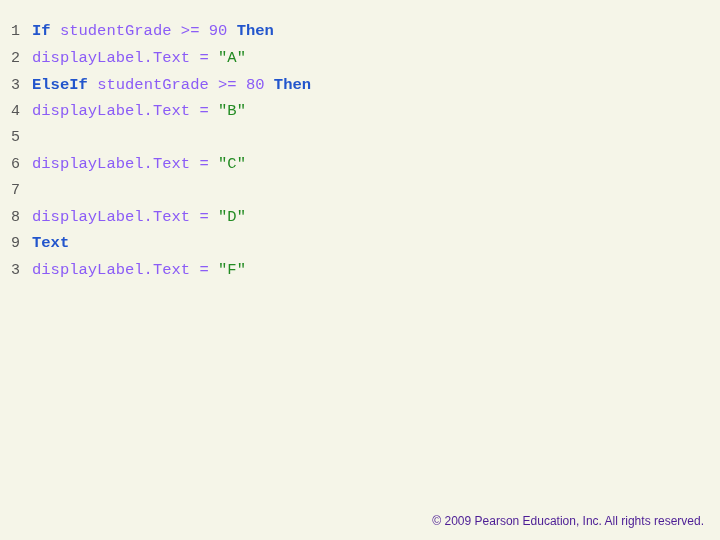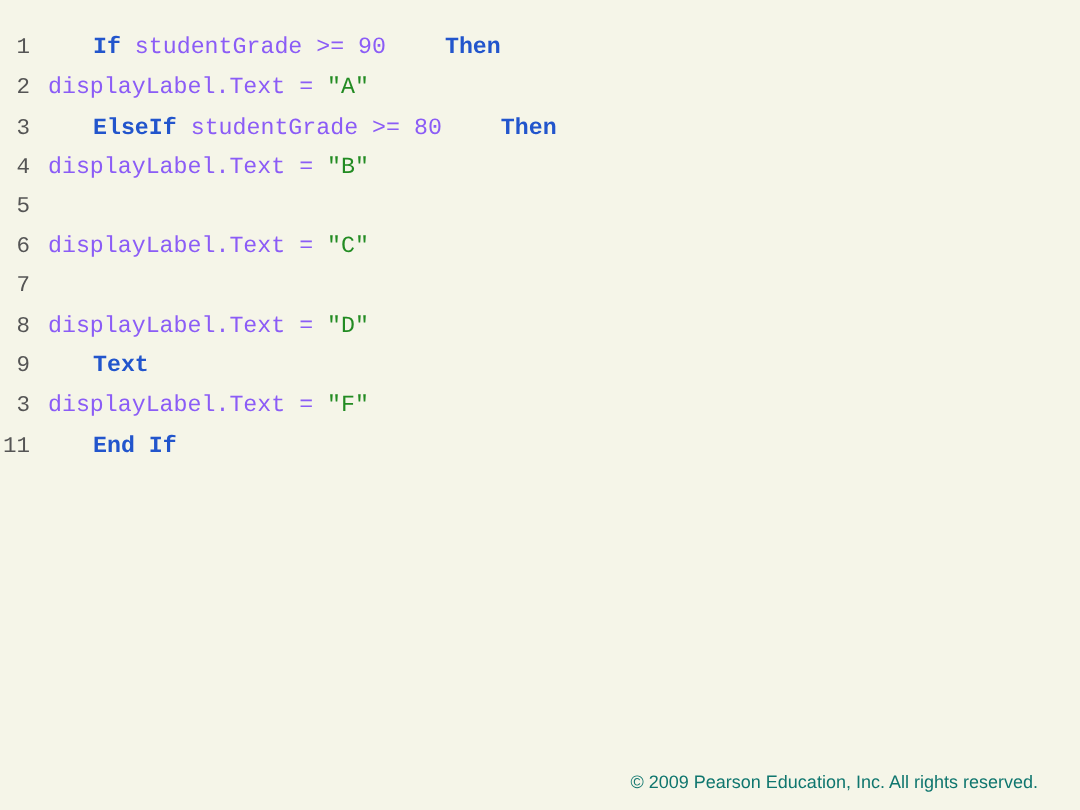--- a/index.html
+++ b/index.html
@@ -28,34 +28,33 @@
       font-size: 15px;
       flex-shrink: 0;
       user-select: none;
     }
     .code-content {
       display: inline;
     }
     .kw {
       color: #2255cc;
       font-weight: bold;
-      margin-left: 30px;
     }
     .id {
       color: #8b5cf6;
     }
     .str {
       color: #228b22;
     }
     .footer {
       position: absolute;
       bottom: 12px;
-      right: 28px;
+      right: 16px;
       font-size: 12px;
-      color: #0f766e;
+      color: #4c1d95;
       font-family: Arial, sans-serif;
     }
   </style>
 </head>
 <body>
 
 <div class="code-area">
     <div class="code-line">
       <span class="line-num">1</span>
       <span class="code-content"><span class="kw">If </span><span class="id">studentGrade &gt;= 90 </span><span class="kw">Then</span></span>
@@ -87,19 +86,15 @@
       <span class="code-content"><span class="id">    displayLabel.Text = </span><span class="str">"D"</span></span>
     </div>
     <div class="code-line">
       <span class="line-num">9</span>
       <span class="code-content"><span class="kw">Text</span></span>
     </div>
     <div class="code-line">
       <span class="line-num">3</span>
       <span class="code-content"><span class="id">    displayLabel.Text = </span><span class="str">"F"</span></span>
     </div>
-    <div class="code-line">
-      <span class="line-num">11</span>
-      <span class="code-content"><span class="kw">End If</span></span>
-    </div>
   </div>
 
 <div class="footer">© 2009 Pearson Education, Inc.  All rights reserved.</div>
 
 </body></html>

